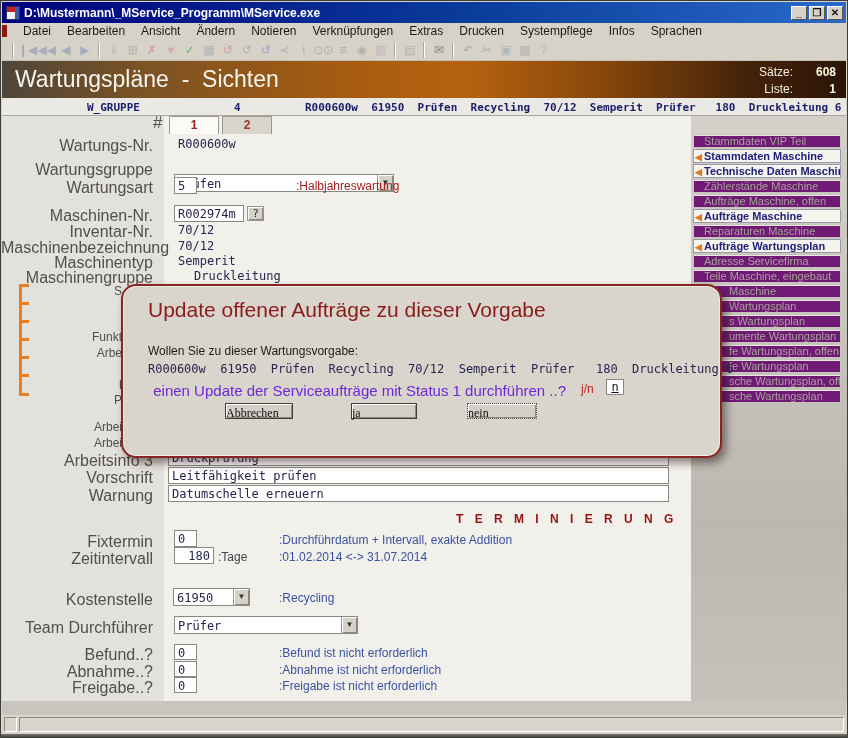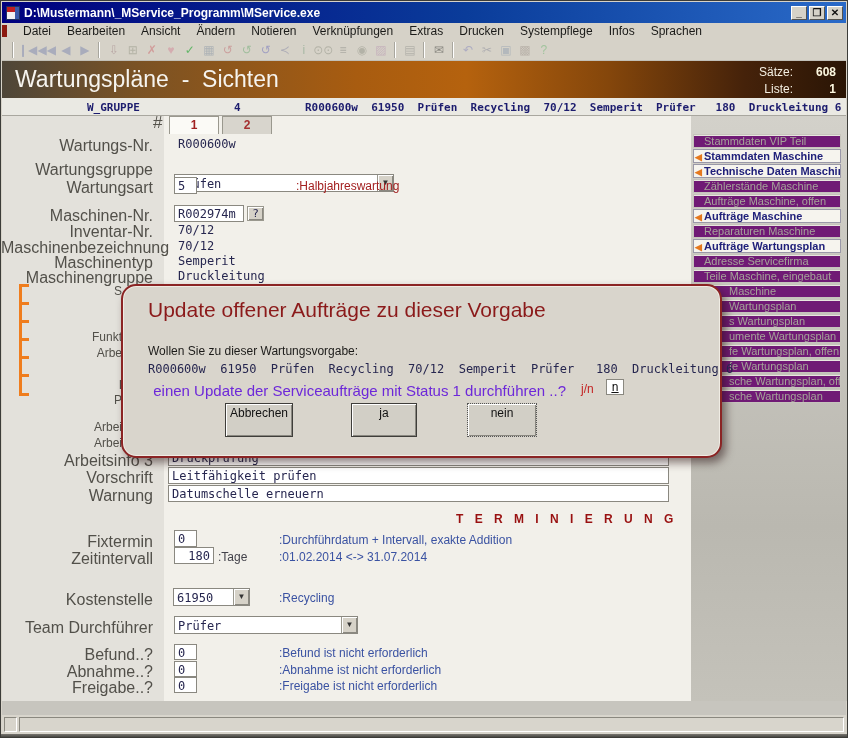--- a/index.html
+++ b/index.html
@@ -87,23 +87,23 @@
   .dialog{position:absolute;left:120px;top:283px;width:601px;height:174px;background:#d9d5cc;
     border:2px solid #8b2424;border-radius:15px;box-shadow:4px 5px 9px rgba(40,15,15,.5),inset 0 0 0 1px #efece4;z-index:10;}
   .dlg-title{position:absolute;left:25px;top:12px;font-size:21px;color:#8b1a1a;white-space:nowrap;}
   .dlg-intro{position:absolute;left:25px;top:58px;font-size:12px;color:#1c1b19;white-space:nowrap;}
   .dlg-record{position:absolute;left:25px;top:76px;font-family:"DejaVu Sans Mono",monospace;
     font-size:12px;color:#26264f;white-space:pre;}
   .dlg-prompt{position:absolute;top:96px;right:154px;font-size:15px;color:#6d28d9;white-space:nowrap;}
   .dlg-jn{position:absolute;top:96px;left:458px;font-size:12px;color:#c42222;}
   .dlg-answer{position:absolute;left:483px;top:93px;width:18px;height:16px;background:#fff;border:1px solid #8a8880;
     font-family:"DejaVu Sans Mono",monospace;font-size:12px;color:#111;text-align:center;text-decoration:underline;}
-  .dlg-btn{position:absolute;top:117px;height:34px;background:#d2cfc6;border:1px solid #3f3e3a;
+  .dlg-btn{position:absolute;top:117px;height:16px;background:#d2cfc6;border:1px solid #3f3e3a;
     box-shadow:inset 1px 1px 0 #fff,inset -1px -1px 0 #8a8880;
-    font-size:12px;color:#111;text-align:center;line-height:18px;}
+    font-size:12px;color:#111;line-height:18px;font-family:Liberation Serif, serif;}
   .dlg-btn.focused{border:1px dotted #555;}
   
   .graystrip{position:absolute;left:1px;right:1px;top:700px;height:14px;background:#c7c5be;}
   .statusbar{position:absolute;left:1px;right:1px;top:714px;height:19px;background:#d8d5cc;}
   .spanel{position:absolute;top:716px;height:15px;background:#d8d5cc;
     border:1px solid;border-color:#8a887f #fff #fff #8a887f;}
   .bottomedge{position:absolute;left:0;right:0;top:733px;height:5px;
     background:linear-gradient(180deg,#77756f,#2a2a27);}
 </style>
 </head>
@@ -225,21 +225,21 @@
   <span class="lbl" style="top:222px;">Inventar-Nr.</span>
   <span class="val" style="left:177px;top:222px;">70/12</span>
 
   <span class="lbl" style="top:238px;">Maschinenbezeichnung</span>
   <span class="val" style="left:177px;top:238px;">70/12</span>
 
   <span class="lbl" style="top:253px;">Maschinentyp</span>
   <span class="val" style="left:177px;top:253px;">Semperit</span>
 
   <span class="lbl" style="top:268px;">Maschinengruppe</span>
-  <span class="val" style="left:177px;top:268px;">Druckleitung</span>
+  <span class="val" style="left:193px;top:268px;">Druckleitung</span>
 
   <div id="frags-host">
       <span class="frag" style="top: 283px;">S</span>
       <span class="frag" style="top: 329px;">Funkt</span>
       <span class="frag" style="top: 345px;">Arbe</span>
       <span class="frag" style="top: 377px;">I</span>
       <span class="frag" style="top: 392px;">P</span>
       <span class="frag" style="top: 419px;">Arbei</span>
       <span class="frag" style="top: 435px;">Arbei</span>
     </div>

